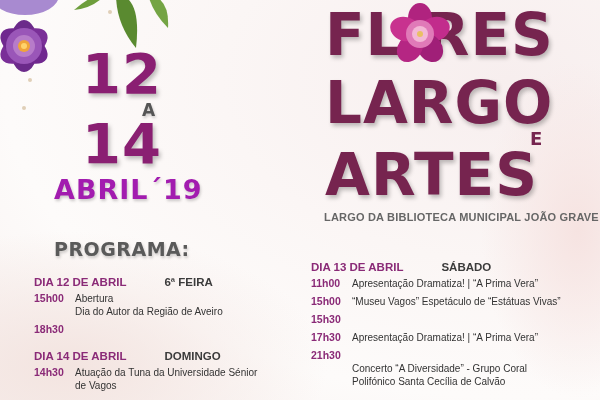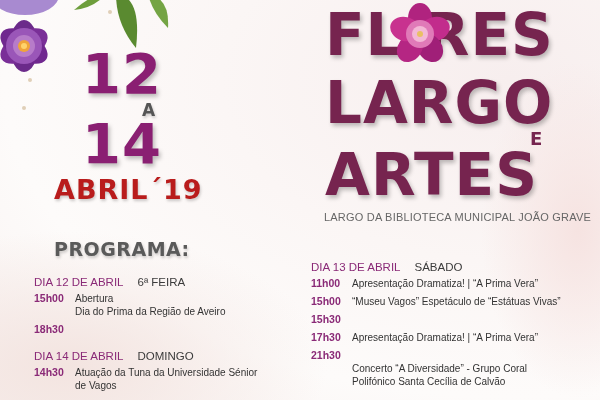--- a/index.html
+++ b/index.html
@@ -23,38 +23,38 @@
   
   .marquee {
     position:absolute; color:#7d2462; font-family:"DejaVu Sans", sans-serif;
     font-weight:bold; letter-spacing:1px;
     text-shadow: 2px 3px 4px rgba(0,0,0,0.25);
   }
   .marquee.big-date { color:#8a1f72; font-size:56px; line-height:56px; }
   .d12 { left:82px; top:46px; }
   .d14 { left:82px; top:116px; }
   .a-sm { position:absolute; left:142px; top:100px; font-size:17px; color:#555; font-weight:bold; font-family:"DejaVu Sans", sans-serif; text-shadow:1px 2px 3px rgba(0,0,0,.2); }
-  .abril { position:absolute; left:54px; top:174px; font-size:27px; color:#b91c1c; font-weight:bold;
+  .abril { position:absolute; left:54px; top:174px; font-size:27px; color:#a21caf; font-weight:bold;
     font-family:"DejaVu Sans", sans-serif; letter-spacing:1px; text-shadow:1px 2px 3px rgba(0,0,0,.2); }
 
   .title-line { font-size:58px; line-height:58px; color:#76244f; }
   .t-flores { left:325px; top:6px; }
   .t-livros { left:325px; top:74px; }
   .t-artes { left:325px; top:146px; }
   .e-sm { position:absolute; left:530px; top:128px; font-size:18px; font-weight:bold; color:#76244f; font-family:"DejaVu Sans", sans-serif; }
   .flower-o { left:388px; top:2px; width:64px; height:64px; }
 
-  .venue { position:absolute; left:324px; top:211px; font-size:11px; font-weight:normal; color:#666; letter-spacing:0.2px;text-align:right; }
+  .venue { position:absolute; left:324px; top:211px; font-size:11px; font-weight:bold; color:#666; letter-spacing:0.2px;text-align:right; }
 
   .programa { position:absolute; left:54px; top:238px; font-size:19px; font-weight:bold; color:#5a5a5a; font-family:"DejaVu Sans", sans-serif; letter-spacing:0.5px; text-shadow:1px 2px 3px rgba(0,0,0,.2);text-align:right; }
 
   .day { position:absolute; font-size:11.5px; }
-  .day-head { display:flex; gap:14px; font-weight:normal; margin-bottom:4px;align-items:flex-end; }
+  .day-head { display:flex; gap:14px; font-weight:bold; margin-bottom:4px;align-items:flex-end; }
   .day-head .d { color:#8a2a77; }
-  .day-head .w { color:#3b3b3b; }
+  .day-head .w { color:#3b3b3b;margin-left:24px; }
   .ev { display:flex; font-size:10px; color:#333; margin-bottom:5px; line-height:13px; }
   .ev .time { width:41px; flex:none; color:#8a2a77; font-weight:bold; font-size:10.5px; }
   .ev .desc { white-space:pre-line; }
 
   .day12 { left:34px; top:276px; width:270px; }
   .day14 { left:34px; top:350px; width:270px; }
   .day13 { left:311px; top:261px; width:290px; }
 </style>
 </head>
 <body>
@@ -113,21 +113,21 @@
 <div class="programa">PROGRAMA:</div>
 
 <div class="day day12">
   <div class="day-head">
     <span class="d">DIA 12 DE ABRIL</span>
     <span class="w">6ª FEIRA</span>
   </div>
   <div class="ev">
     <span class="time">15h00</span>
     <span class="desc">Abertura
-Dia do Prima da Região de Aveiro</span>
+Dia do Autor da Região de Aveiro</span>
   </div>
   <div class="ev">
     <span class="time">18h30</span>
   </div>
 </div>
 
 <div class="day day14">
   <div class="day-head">
     <span class="d">DIA 14 DE ABRIL</span>
     <span class="w">DOMINGO</span>

